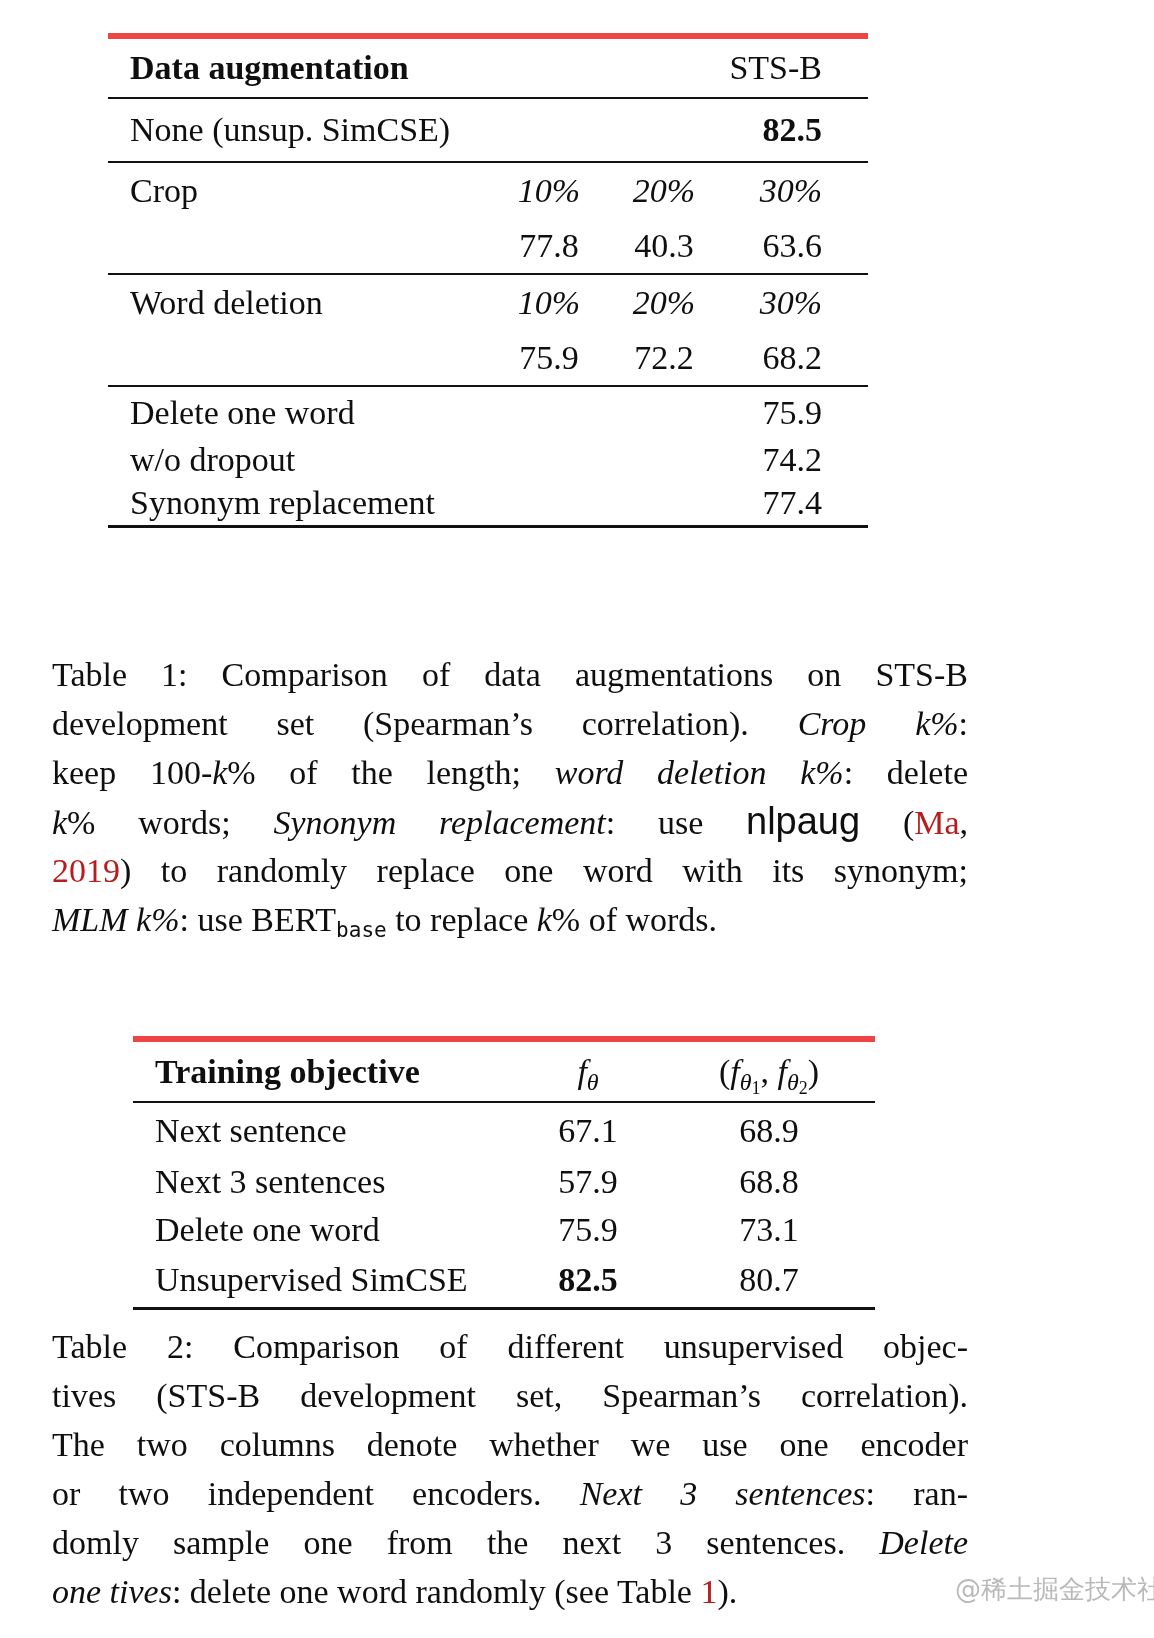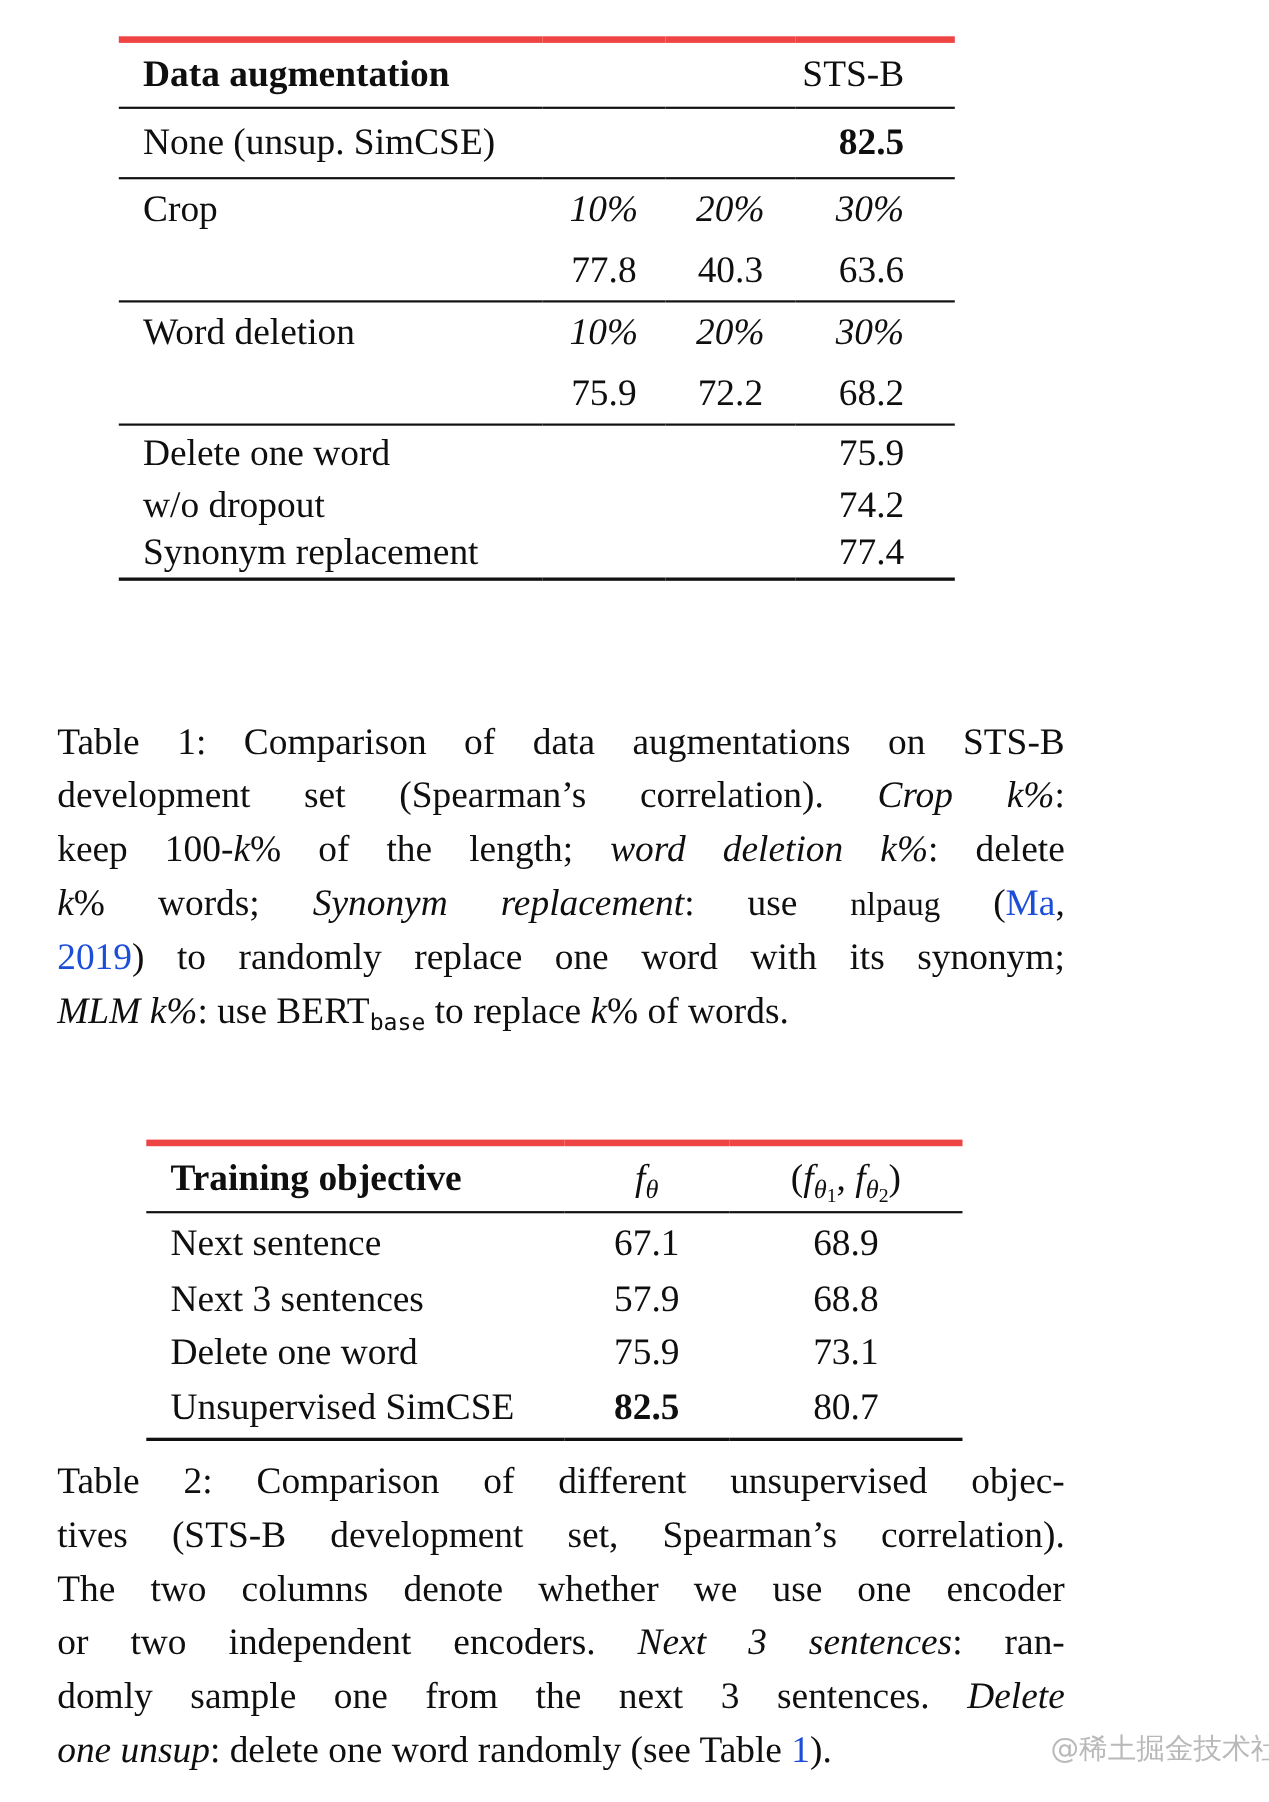--- a/index.html
+++ b/index.html
@@ -36,22 +36,22 @@
   .mf{font-style:italic;}
   .sb{font-size:24px;vertical-align:-7px;line-height:0;}
   .ss{font-size:18px;vertical-align:-4px;}
 
   
   .cap{position:absolute;left:52px;width:916px;font-size:34px;color:#0f0f0f;}
   .cap1{top:650px;} .cap2{top:1322px;}
   .cap .ln{line-height:49px;height:49px;white-space:nowrap;
            text-align:justify;text-align-last:justify;}
   .cap .ln.last{text-align:center;text-align-last:left;}
-  .link{color:#1d4ed8;}
-  .mono{font-family:Liberation Serif, serif;font-size:30px;}
+  .link{color:#b91c1c;}
+  .mono{font-family:Liberation Sans, sans-serif;font-size:38px;}
   .bert-sub{font-family:"DejaVu Sans Mono", monospace;font-size:21px;vertical-align:-6px;}
 
   
   .wm{position:absolute;left:955px;top:1572px;font-size:26px;color:#b9b9b9;
       font-family:"DejaVu Sans", sans-serif;white-space:nowrap;}
 </style>
 </head>
 <body>
 
 <div class="page">
@@ -174,19 +174,19 @@
   </table>
 
   <div class="cap cap2">
     <div class="ln"><span>Table 2: Comparison of different unsupervised objec-</span></div>
     <div class="ln"><span>tives (STS-B development set, Spearman’s correlation).</span></div>
     <div class="ln"><span>The two columns denote whether we use one encoder</span></div>
     <div class="ln"><span>or two independent encoders.</span>
       <span class="it">Next 3 sentences</span><span>: ran-</span></div>
     <div class="ln"><span>domly sample one from the next 3 sentences.</span>
       <span class="it">Delete</span></div>
-    <div class="ln last"><span class="it">one unsup</span><span>: delete one word randomly (see Table</span>
+    <div class="ln last"><span class="it">one tives</span><span>: delete one word randomly (see Table</span>
       <span class="link">1</span><span>).</span></div>
   </div>
 
   <div class="wm">@稀土掘金技术社区</div>
 
 </div>
 
 </body></html>

